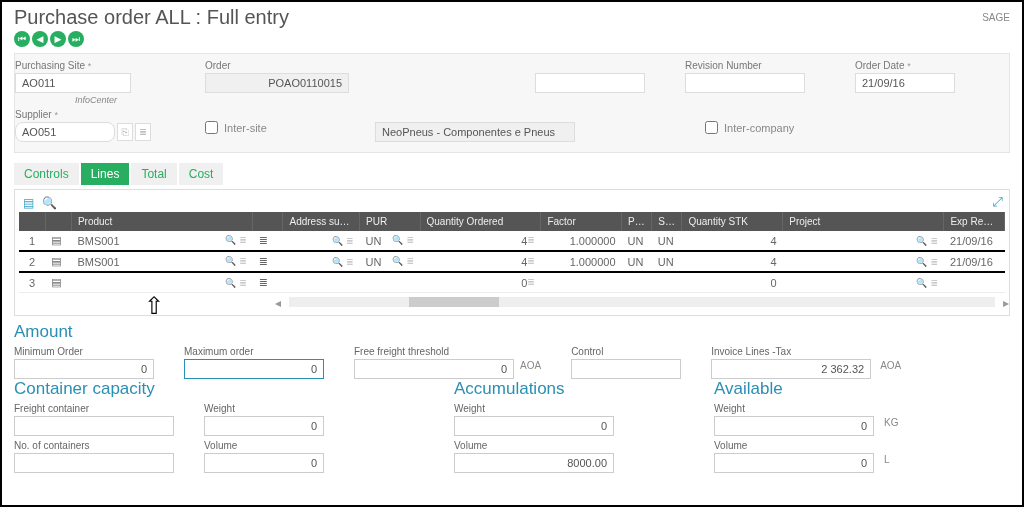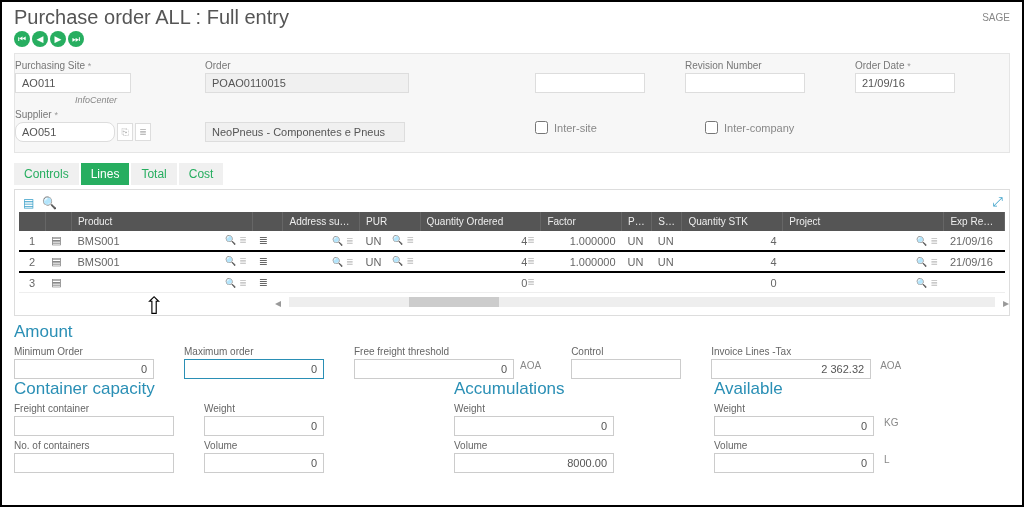--- a/index.html
+++ b/index.html
@@ -147,21 +147,21 @@
 
 <div class="header-fields">
   <div class="hf-row">
     <div class="hf-group" style="width:160px">
       <div class="hf-label"><span>Purchasing Site</span> <span class="req">*</span></div>
       <input class="hf-input" style="width: 116px;" value="AO011">
       <div class="infocenter">InfoCenter</div>
     </div>
     <div class="hf-group" style="width:300px">
       <div class="hf-label">Order</div>
-      <input class="hf-input ro" style="width: 204px;" value="POAO0110015">
+      <input class="hf-input ro" style="width: 144px; text-align: right;" value="POAO0110015">
     </div>
     <div class="hf-group" style="width:120px">
       <div class="hf-label">&nbsp;</div>
       <input class="hf-input" style="width: 110px;">
     </div>
     <div class="hf-group" style="width:140px">
       <div class="hf-label">Revision Number</div>
       <input class="hf-input" style="width: 120px;" value="">
     </div>
     <div class="hf-group">
@@ -171,29 +171,29 @@
   </div>
   <div class="hf-row" style="margin-top:4px">
     <div class="hf-group" style="width:160px">
       <div class="hf-label"><span>Supplier</span> <span class="req">*</span></div>
       <div style="display:flex;gap:2px;align-items:center">
         <input class="hf-input" style="width: 100px; border-radius: 8px;" value="AO051">
         <span class="ic-glyph">⎘</span>
         <span class="ic-glyph">≣</span>
       </div>
     </div>
-    <div class="hf-group" style="width:300px">
-      <div class="hf-label">&nbsp;</div>
-      <input class="hf-input ro" style="width: 200px;" value="NeoPneus - Componentes e Pneus">
-    </div>
     <div class="hf-group" style="width:140px;padding-top:12px">
       <label class="chk">
           <input type="checkbox" style="">
           <span>Inter-site</span>
         </label>
+    </div>
+    <div class="hf-group" style="width:300px">
+      <div class="hf-label">&nbsp;</div>
+      <input class="hf-input ro" style="width: 200px;" value="NeoPneus - Componentes e Pneus">
     </div>
     <div class="hf-group" style="padding-top:12px">
       <label class="chk">
           <input type="checkbox" style="">
           <span>Inter-company</span>
         </label>
     </div>
   </div>
 </div>
 

